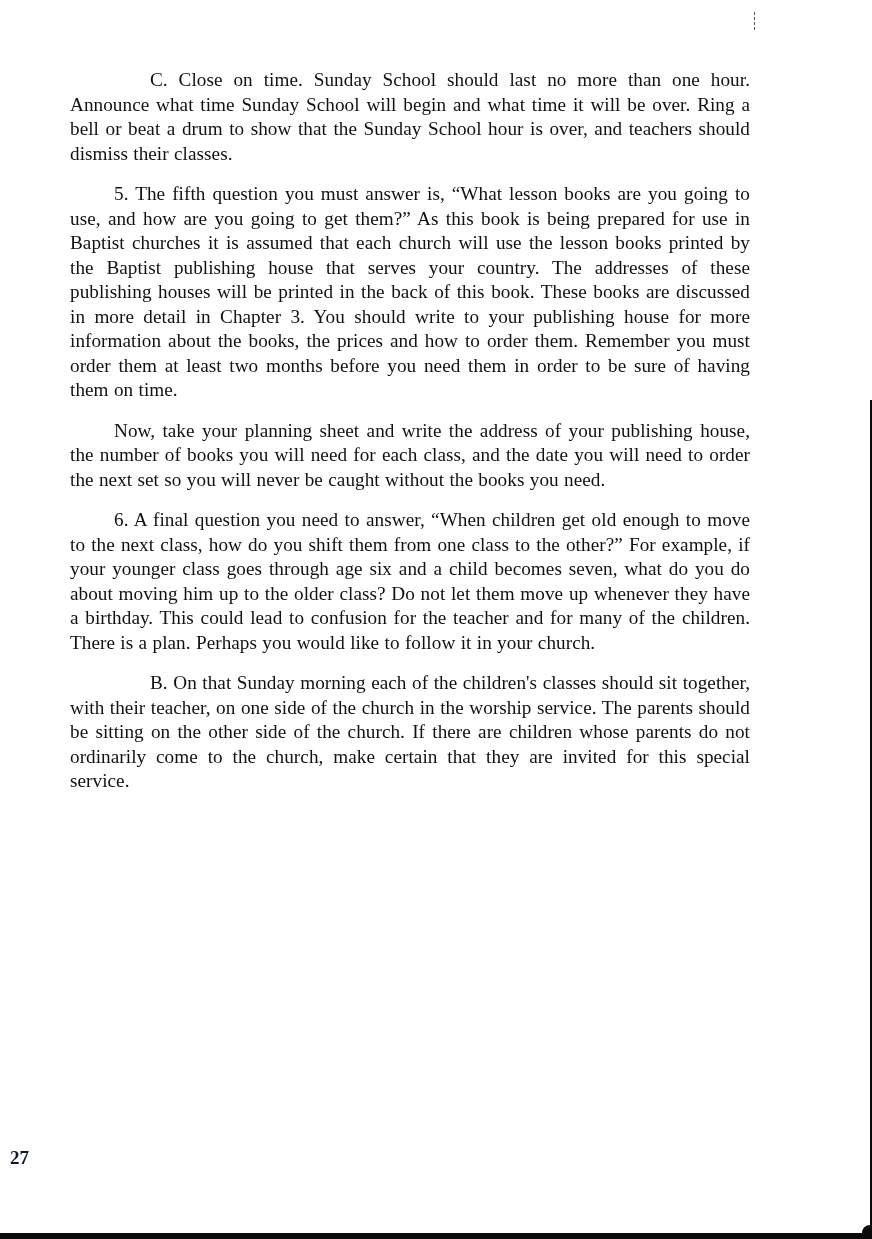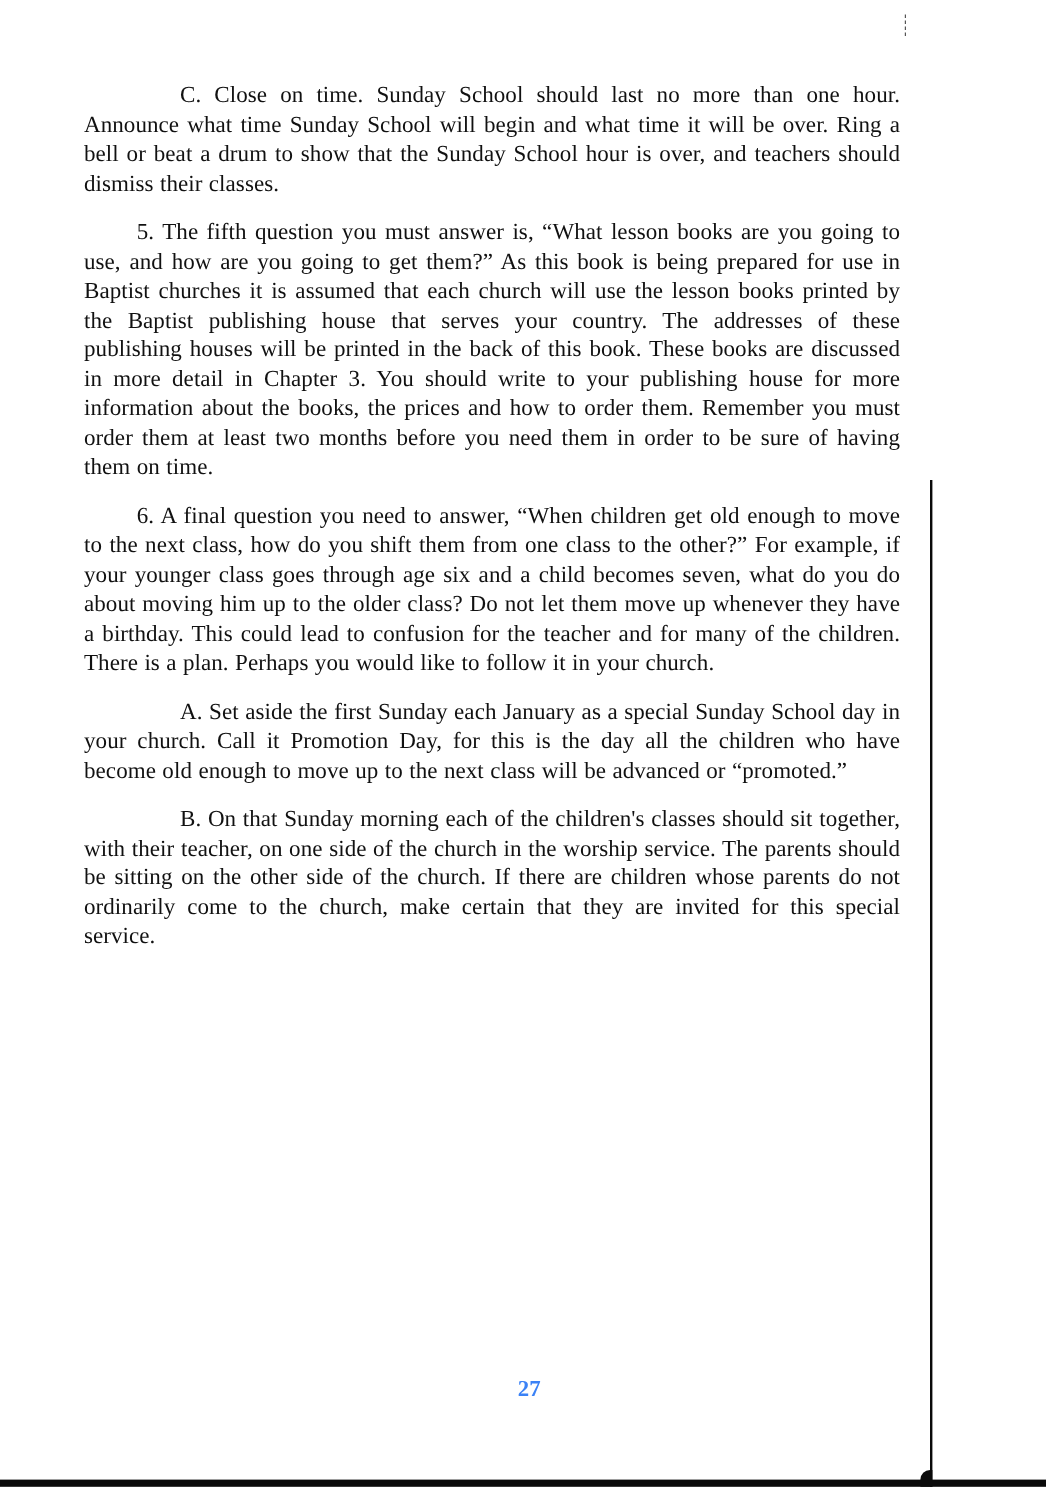--- a/index.html
+++ b/index.html
@@ -12,21 +12,21 @@
       height: 1239px;
       position: relative;
       overflow: hidden;
       font-family: "Liberation Serif", "DejaVu Serif", serif;
       color: #111111;
     }
     .page {
       position: absolute;
       left: 0;
       top: 0;
-      width: 777px;
+      width: 872px;
       height: 1239px;
       background: #ffffff;
     }
     .text-column {
       position: absolute;
       left: 70px;
       top: 68px;
       width: 680px;
     }
     .para {
@@ -38,27 +38,26 @@
       letter-spacing: 0.05px;
       word-spacing: 0.5px;
     }
     .indent-1 { text-indent: 44px; }
     .indent-2 { text-indent: 80px; }
     .page-number {
       position: absolute;
       top: 1147px;
       left: 0;
       width: 872px;
-      text-align: center;
       padding-left: 10px;
       box-sizing: border-box;
       font-family: "Liberation Serif", "DejaVu Serif", serif;
       font-weight: bold;
       font-size: 19px;
-      color: #3b82f6;
+      color: #0f172a;
     }
     .bottom-border {
       position: absolute;
       left: 0;
       bottom: 0;
       width: 872px;
       height: 6px;
       background: #0a0a0a;
     }
     .right-border {
@@ -93,24 +92,24 @@
 <div class="page">
 
   <div class="scan-mark"></div>
 
   <div class="text-column">
     <p class="para indent-2">C. Close on time. Sunday School should last no more than one hour. Announce what time Sunday School will begin and what time it will be over. Ring a bell or beat a drum to show that the Sunday School hour is over, and teachers should dismiss their classes.</p>
 
 
     <p class="para indent-1">5. The fifth question you must answer is, “What lesson books are you going to use, and how are you going to get them?” As this book is being prepared for use in Baptist churches it is assumed that each church will use the lesson books printed by the Baptist publishing house that serves your country. The addresses of these publishing houses will be printed in the back of this book. These books are discussed in more detail in Chapter 3. You should write to your publishing house for more information about the books, the prices and how to order them. Remember you must order them at least two months before you need them in order to be sure of having them on time.</p>
 
+    <p class="para indent-1">Now, take your planning sheet and write the address of your publishing house, the number of books you will need for each class, and the date you will need to order the next set so you will never be caught without the books you need.</p>
 
     <p class="para indent-1">6. A final question you need to answer, “When children get old enough to move to the next class, how do you shift them from one class to the other?” For example, if your younger class goes through age six and a child becomes seven, what do you do about moving him up to the older class? Do not let them move up whenever they have a birthday. This could lead to confusion for the teacher and for many of the children. There is a plan. Perhaps you would like to follow it in your church.</p>
 
-    <p class="para indent-2">A. Set aside the first Sunday each January as a special Sunday School day in your church. Call it Promotion Day, for this is the day all the children who have become old enough to move up to the next class will be advanced or “promoted.”</p>
 
     <p class="para indent-2">B. On that Sunday morning each of the children's classes should sit together, with their teacher, on one side of the church in the worship service. The parents should be sitting on the other side of the church. If there are children whose parents do not ordinarily come to the church, make certain that they are invited for this special service.</p>
   </div>
 
   <div class="page-number">27</div>
 
   <div class="right-border"></div>
   <div class="bottom-border"></div>
   <div class="corner-curl"></div>
 </div>

